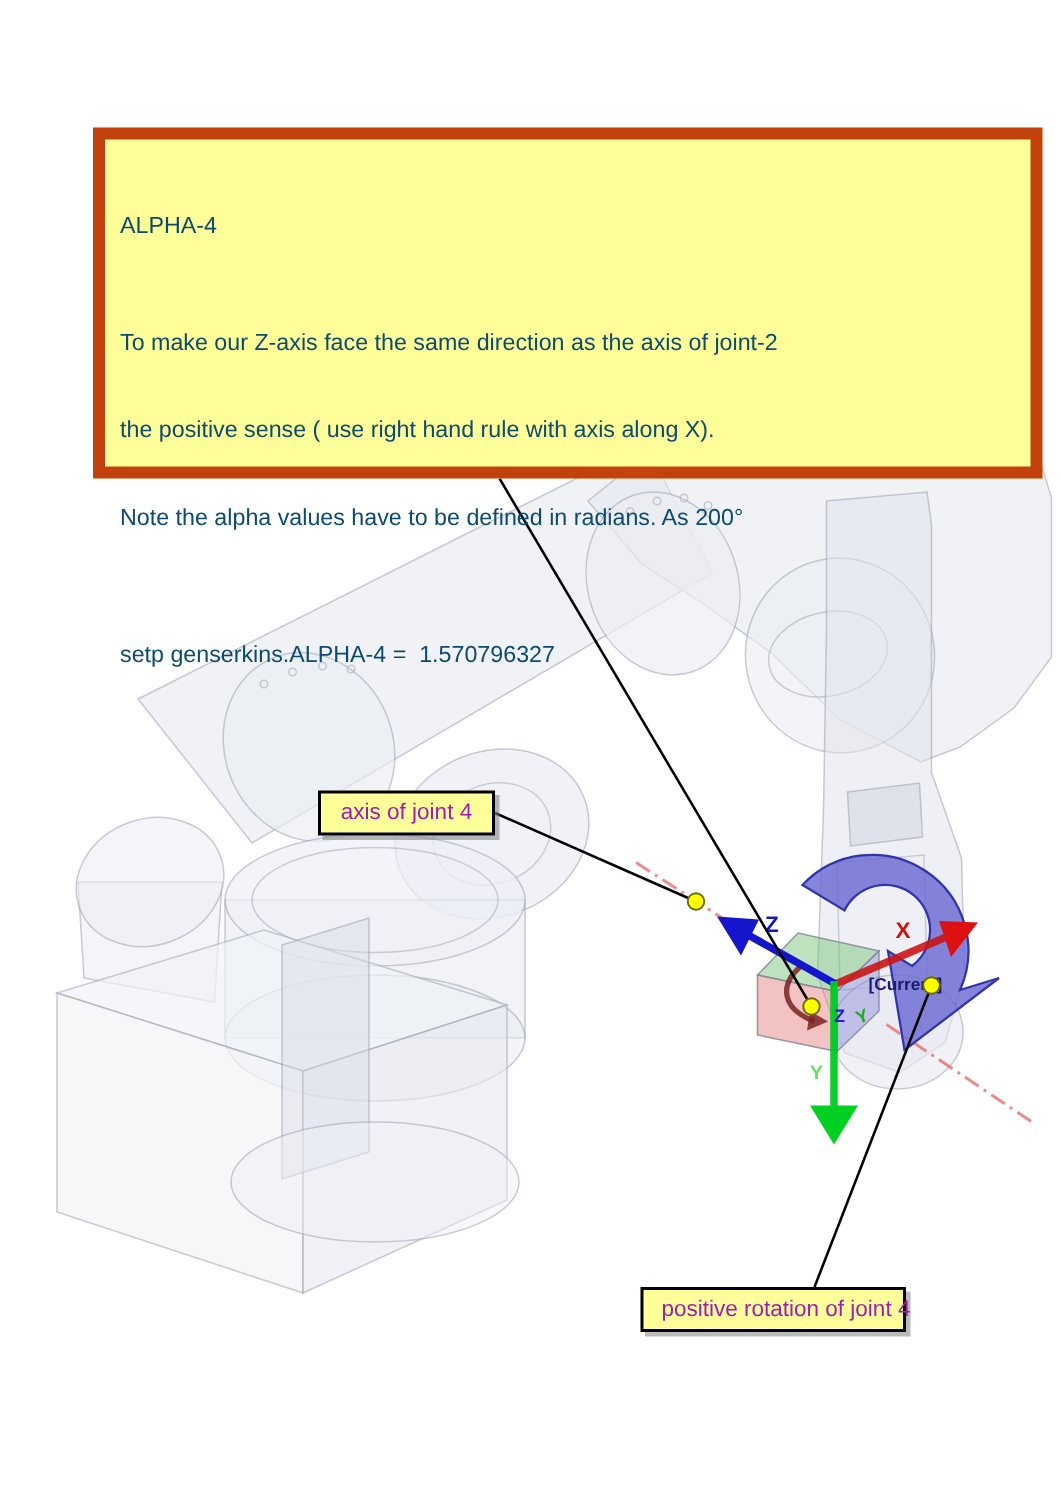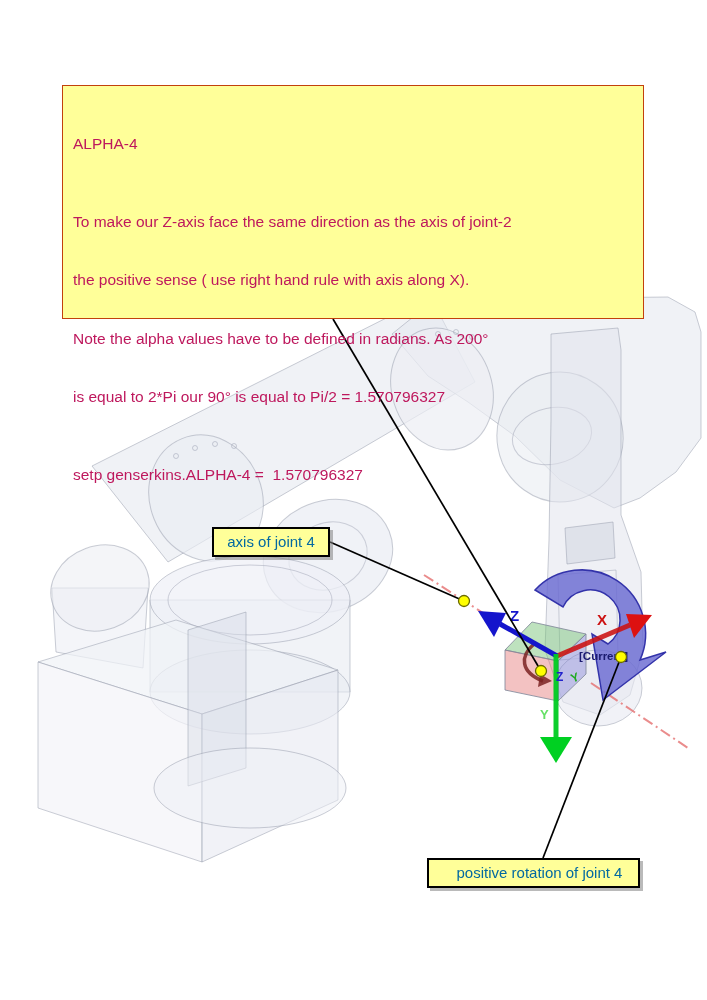--- a/index.html
+++ b/index.html
@@ -2,35 +2,35 @@
 <html><head>
 <meta charset="utf-8">
 <style>
   html,body{margin:0;padding:0;background:#fff;}
   .canvas{
     position:relative;width:707px;height:1000px;background:#ffffff;
     font-family:"Liberation Sans", sans-serif;overflow:hidden;
   }
   .scene{position:absolute;left:0;top:0;}
   .note-box{
-    position:absolute;left:62px;top:85px;width:582px;height:234px;
-    box-sizing:border-box;border:1px solid #c2410c;background:#ffff99;
-    padding:9px 10px 0 10px;color:#be185d;font-size:15.5px;line-height:19.5px;
+    position:absolute;left:62px;top:85px;width:633px;height:234px;
+    box-sizing:border-box;border:8px solid #c2410c;background:#ffff99;
+    padding:9px 10px 0 10px;color:#0c4a6e;font-size:15.5px;line-height:19.5px;
     white-space:pre-wrap;
   }
   .note-title{margin-bottom:19px;}
-  .note-cmd{margin-top:19px;}
+  .note-cmd{margin-top:33px;}
   .callout{
     position:absolute;box-sizing:border-box;border:2px solid #000;
-    background:#ffff99;color:#0369a1;font-size:15px;line-height:26px;
+    background:#ffff99;color:#a21caf;font-size:15px;line-height:26px;
     text-align:center;box-shadow:3px 3px 0 rgba(130,130,130,0.55);
     white-space:nowrap;
   }
   .callout.axis{left:212px;top:527px;width:118px;height:30px;}
-  .callout.rot{left:427px;top:858px;width:213px;height:30px;padding-left:12px;}
+  .callout.rot{left:427px;top:858px;width:177px;height:30px;padding-left:12px;}
 </style>
 </head>
 <body>
 
 <div class="canvas">
 
   <svg class="scene" width="707" height="1000" viewBox="0 0 707 1000">
 
     <g stroke="rgba(150,156,172,0.5)" stroke-width="1">
 
@@ -130,21 +130,20 @@
       <circle cx="541" cy="671" r="5.5"></circle>
       <circle cx="621" cy="657" r="5.5"></circle>
     </g>
   </svg>
 
   <div class="note-box">
     <div class="note-title">ALPHA-4</div>
     <div>To make our Z-axis face the same direction as the axis of joint-2</div>
     <div>the positive sense ( use right hand rule with axis along X).</div>
     <div>Note the alpha values have to be defined in radians. As 200°</div>
-    <div>is equal to 2*Pi our 90° is equal to Pi/2 = 1.570796327</div>
     <div class="note-cmd">setp genserkins.ALPHA-4 =  1.570796327</div>
   </div>
 
   <div class="callout axis">
     <span>axis of joint 4</span>
   </div>
 
   <div class="callout rot">
     <span>positive rotation of joint 4</span>
   </div>

